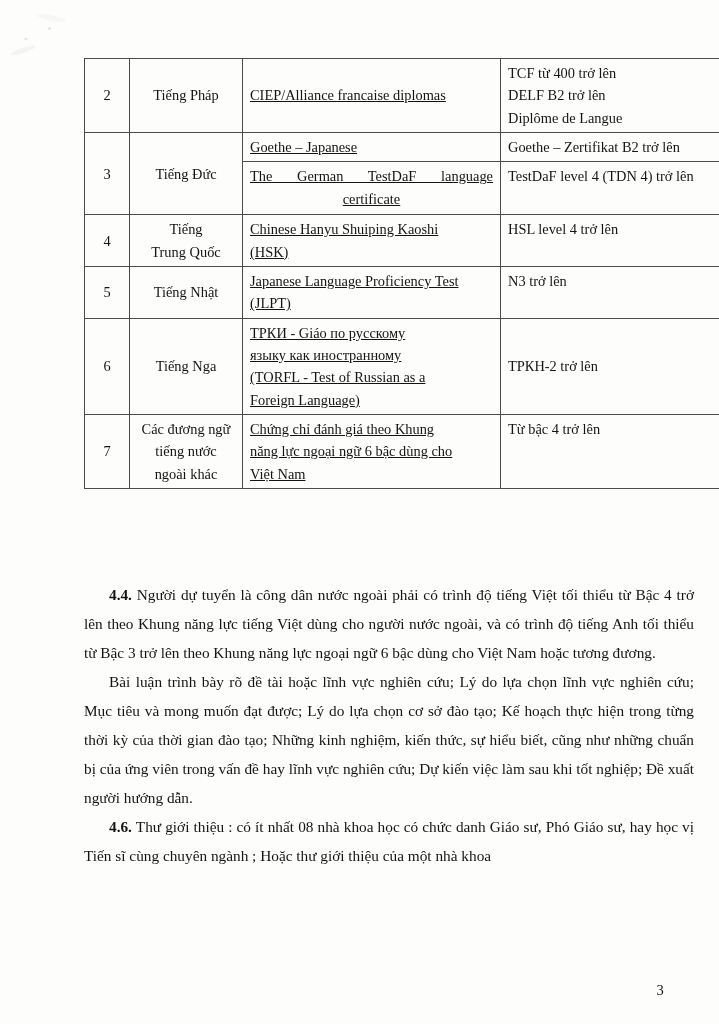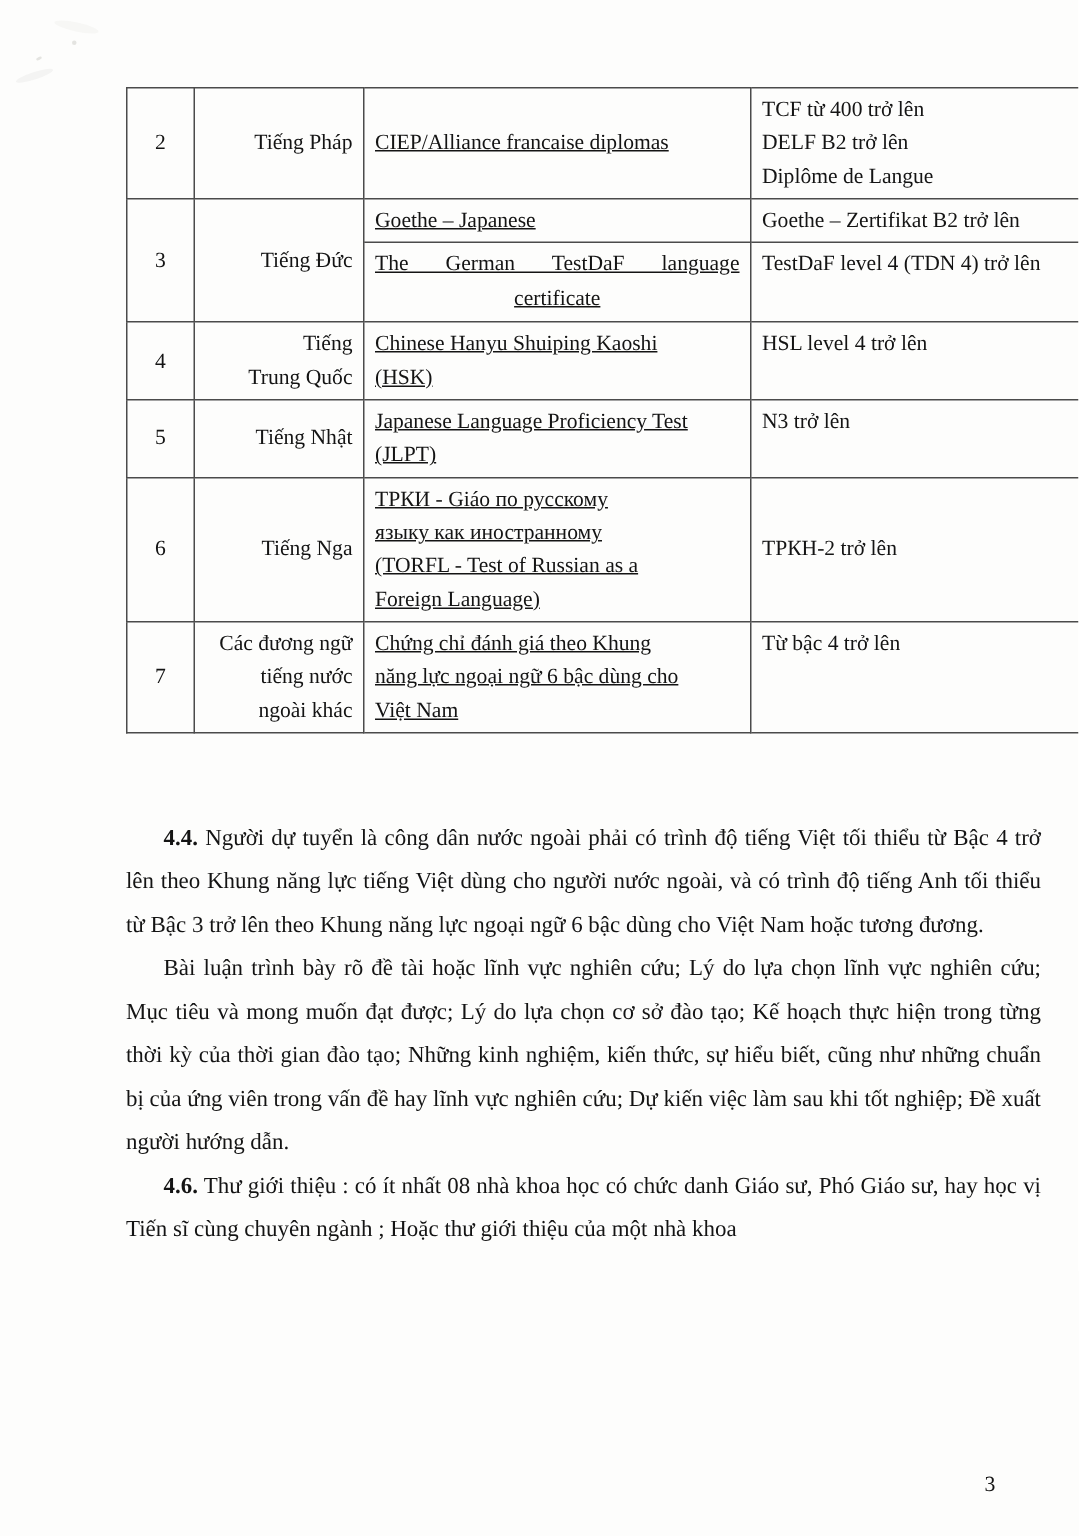--- a/index.html
+++ b/index.html
@@ -40,36 +40,36 @@
     font-size: 14.4px;
     line-height: 1.55;
   }
   .cert-table td {
     border: 1px solid #4b4b4b;
     padding: 3px 7px;
     vertical-align: top;
   }
   .cert-table td.mid { vertical-align: middle; }
   .col-no    { width: 30px;  text-align: center; }
-  .col-lang  { width: 98px;  text-align: right; }
+  .col-lang  { width: 98px;  text-align: center; }
   .col-cert  { width: 243px; text-decoration: underline; }
   .col-req   { width: 239px; }
 
   .cell-lines > div { white-space: nowrap; }
   .just {
     text-align: justify;
     text-align-last: justify;
   }
   .nowrap-block div { line-height: 1.6; text-align: center; }
 
   
   .body-text {
     position: absolute;
     left: 84px;
-    top: 544px;
+    top: 580px;
     width: 610px;
     font-size: 15.3px;
     line-height: 29px;
   }
   .body-text p {
     margin: 0;
     text-align: justify;
     text-indent: 25px;
   }
   .body-text p b { font-weight: 700; }

